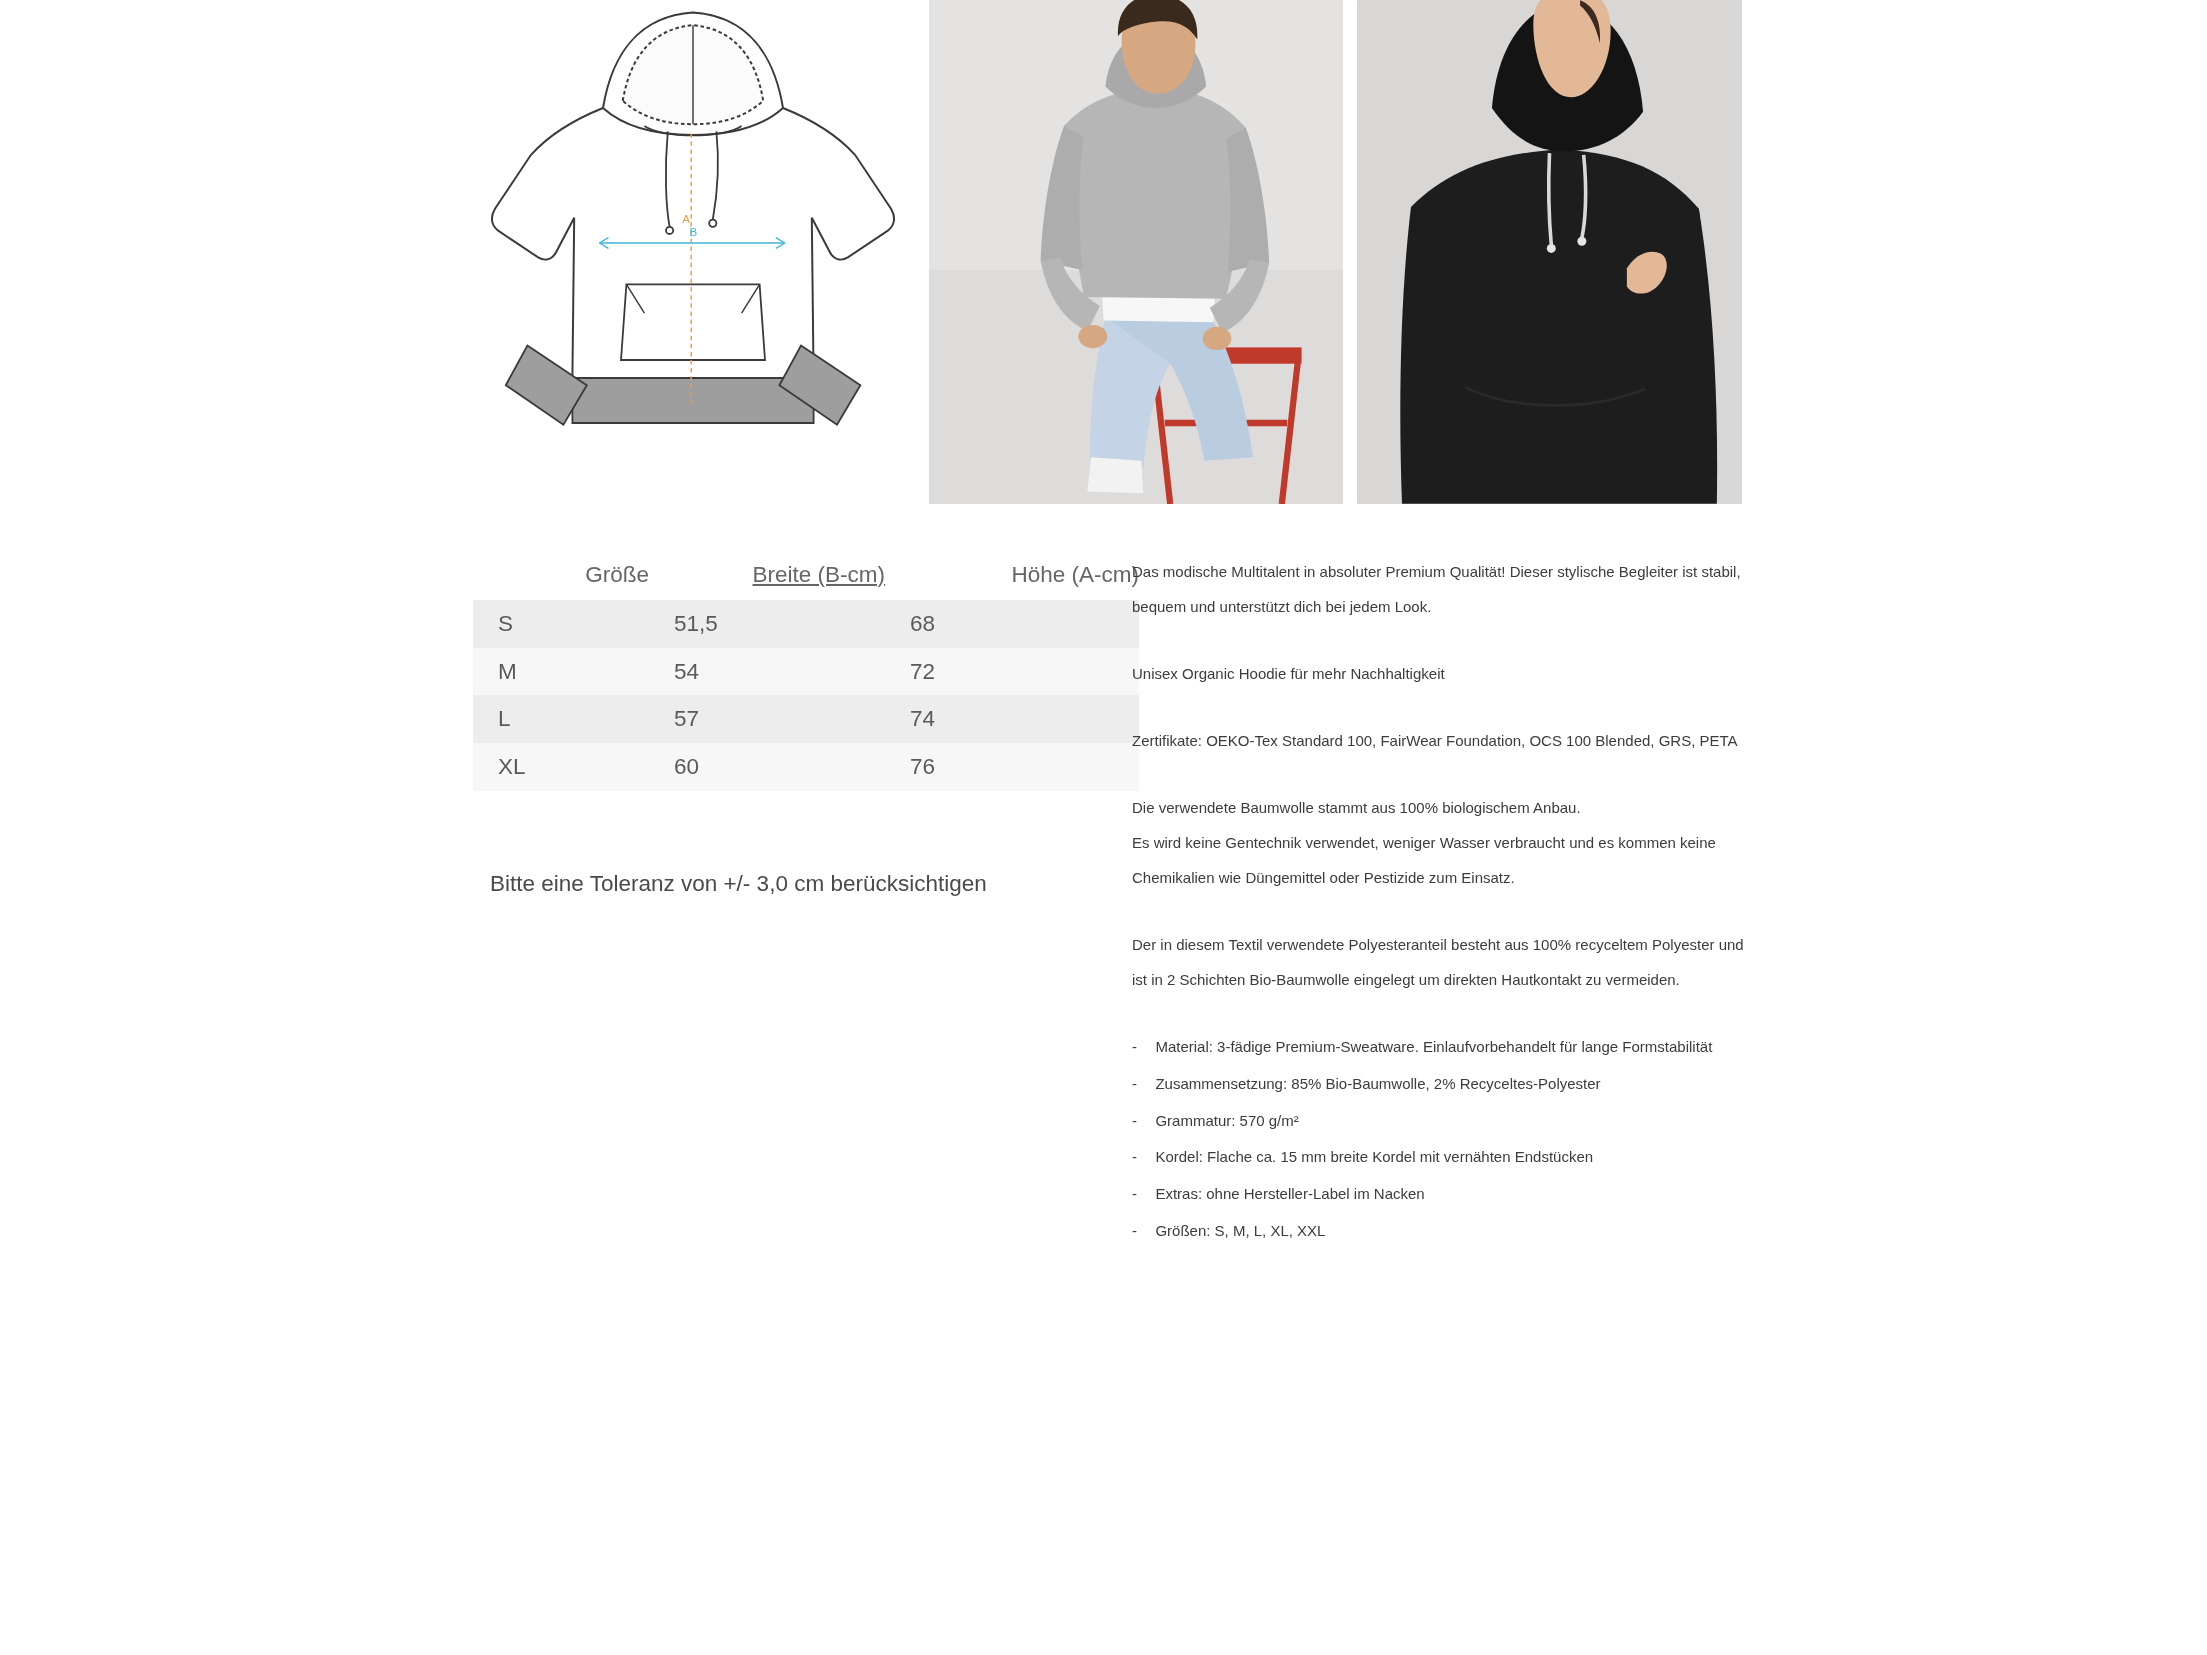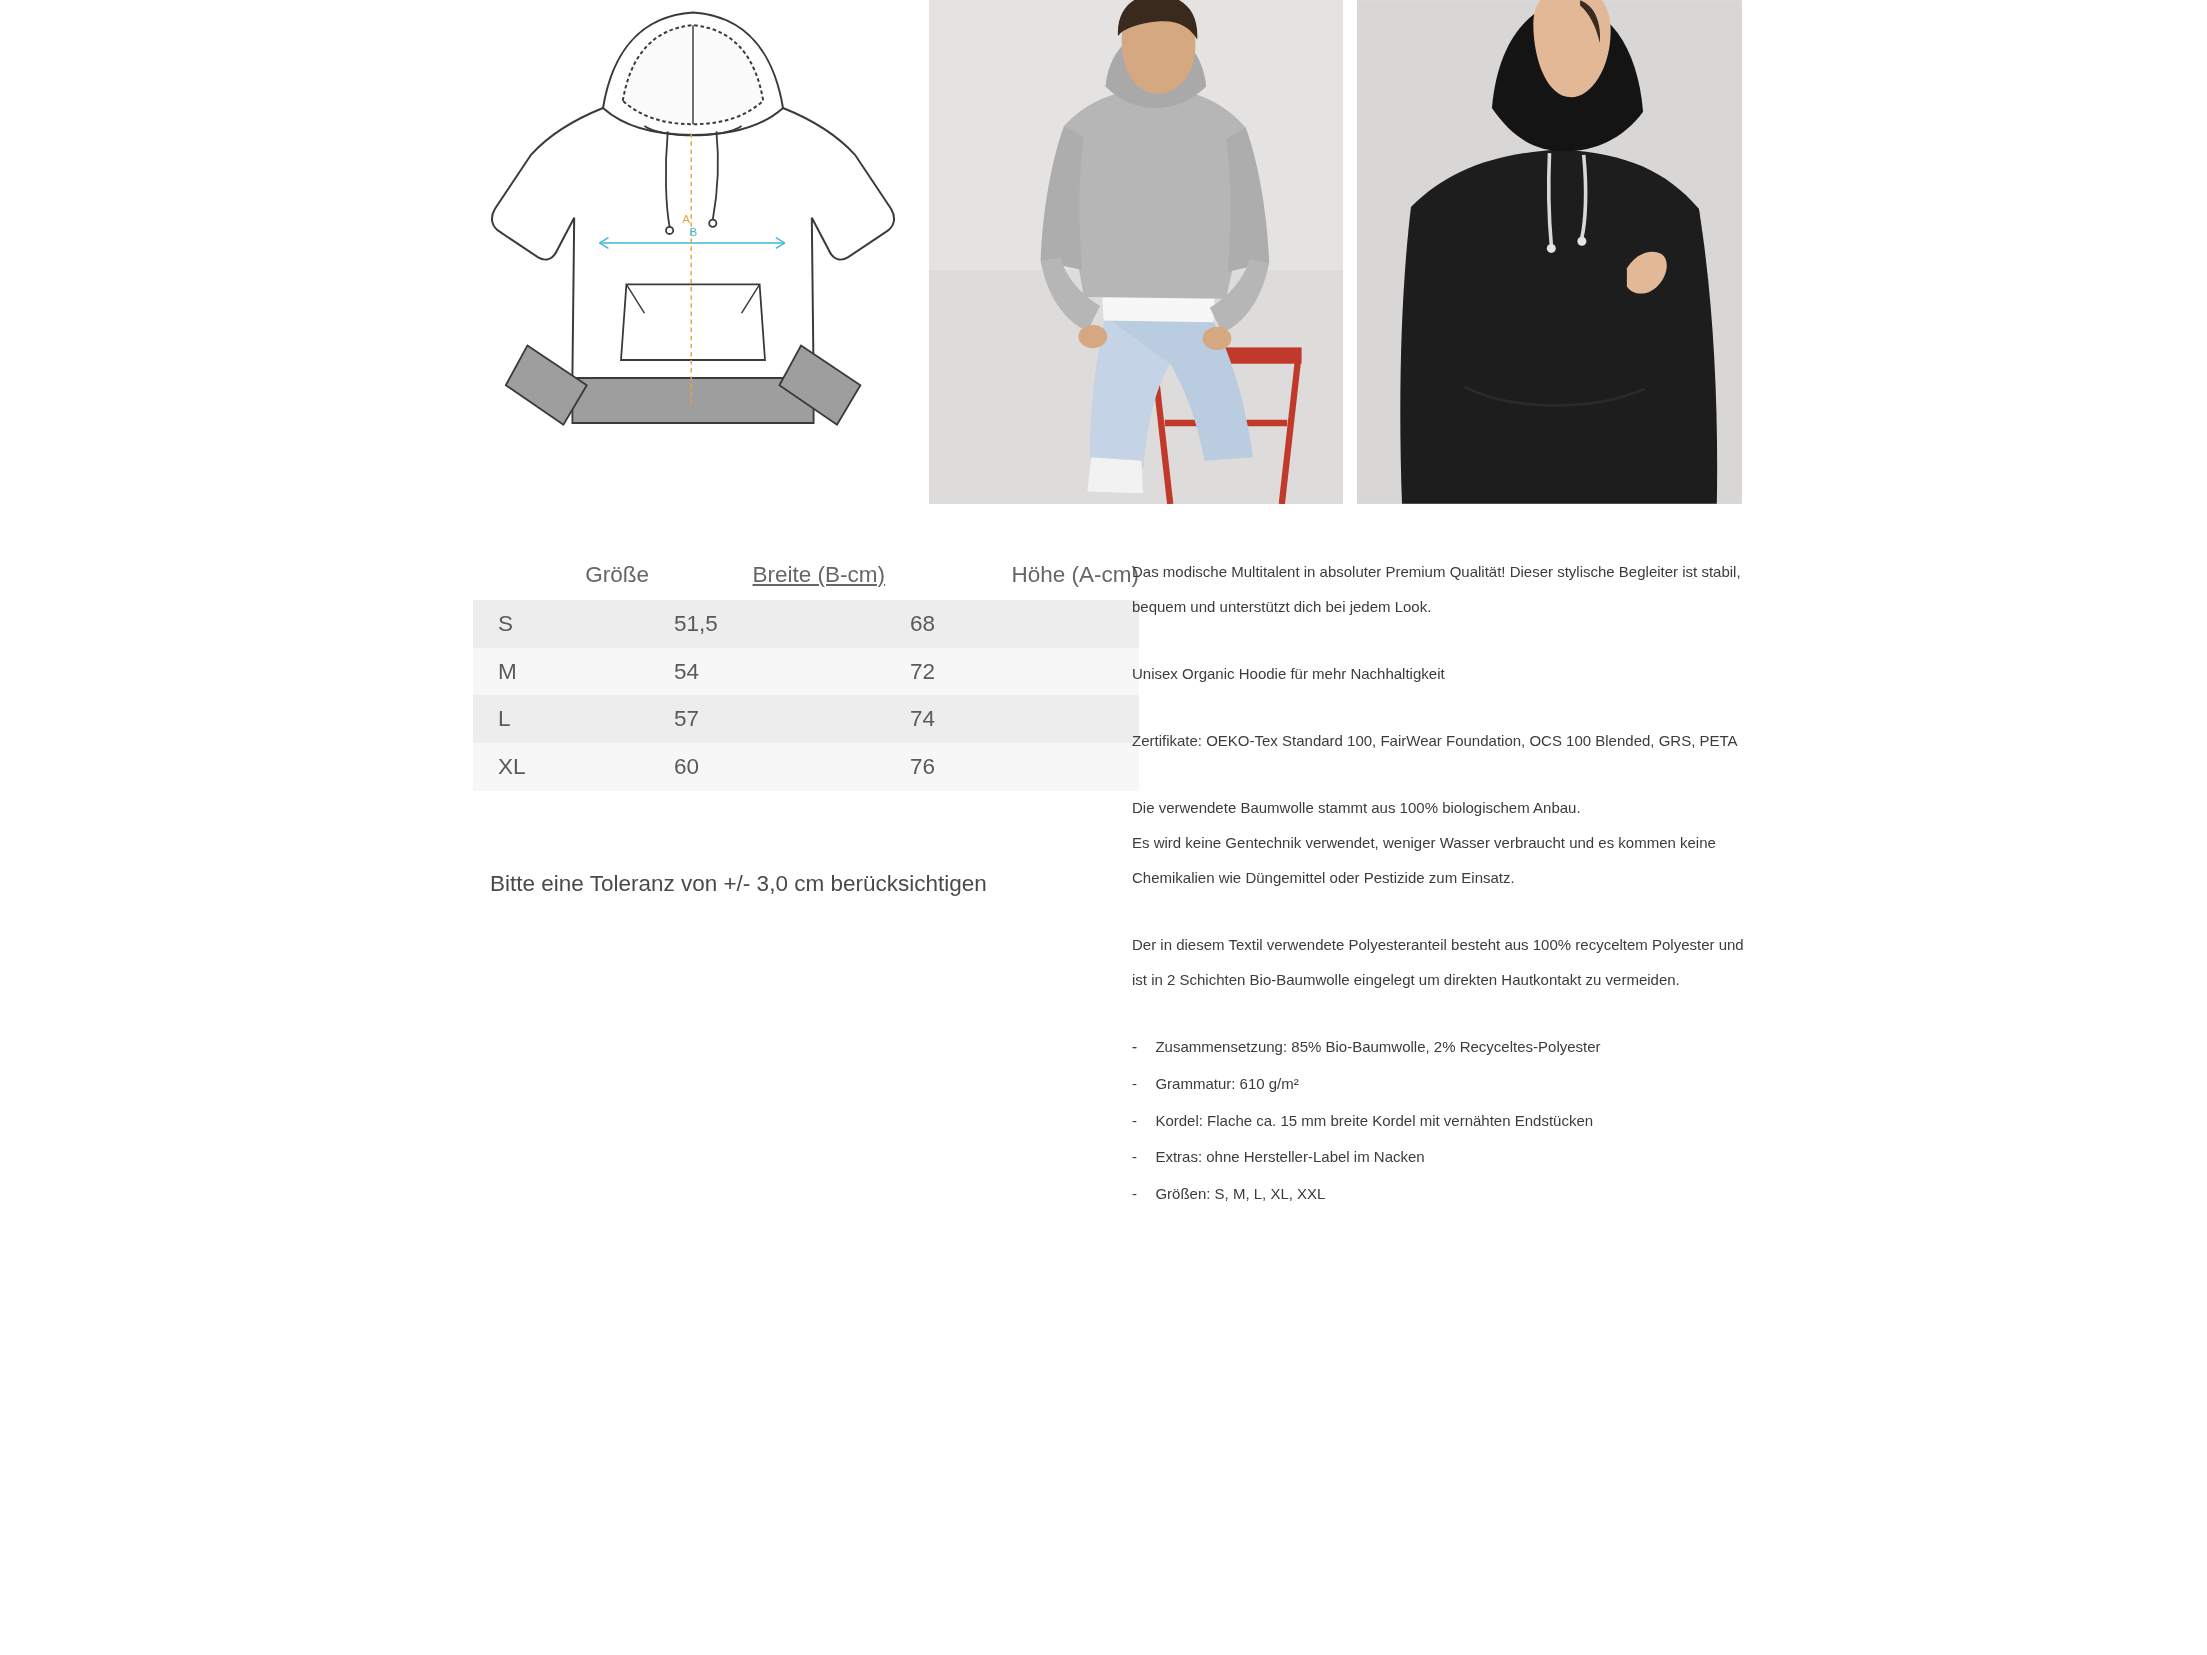--- a/index.html
+++ b/index.html
@@ -264,21 +264,21 @@
 <div class="tolerance-note">Bitte eine Toleranz von +/- 3,0 cm berücksichtigen</div>
 
 <div class="description">
   <p>Das modische Multitalent in absoluter Premium Qualität! Dieser stylische Begleiter ist stabil, bequem und unterstützt dich bei jedem Look.</p>
   <p>Unisex Organic Hoodie für mehr Nachhaltigkeit</p>
   <p>Zertifikate: OEKO-Tex Standard 100, FairWear Foundation, OCS 100 Blended, GRS, PETA</p>
   <p style="white-space: pre-line;">Die verwendete Baumwolle stammt aus 100% biologischem Anbau.
 Es wird keine Gentechnik verwendet, weniger Wasser verbraucht und es kommen keine Chemikalien wie Düngemittel oder Pestizide zum Einsatz.</p>
   <p>Der in diesem Textil verwendete Polyesteranteil besteht aus 100% recyceltem Polyester und ist in 2 Schichten Bio-Baumwolle eingelegt um direkten Hautkontakt zu vermeiden.</p>
   <ul class="spec-list">
-    <li><span class="dash">-</span></li>
+    <li><span class="dash">-</span><span>Material: 3-fädige Premium-Sweatware. Einlaufvorbehandelt für lange Formstabilität</span></li>
     <li><span class="dash">-</span><span>Zusammensetzung: 85% Bio-Baumwolle, 2% Recyceltes-Polyester</span></li>
-    <li><span class="dash">-</span><span>Grammatur: 610 g/m²</span></li>
+    <li><span class="dash">-</span><span>Grammatur: 570 g/m²</span></li>
     <li><span class="dash">-</span><span>Kordel: Flache ca. 15 mm breite Kordel mit vernähten Endstücken</span></li>
     <li><span class="dash">-</span><span>Extras: ohne Hersteller-Label im Nacken</span></li>
     <li><span class="dash">-</span><span>Größen:  S, M, L, XL, XXL</span></li>
   </ul>
 </div>
 
 
 </body></html>

